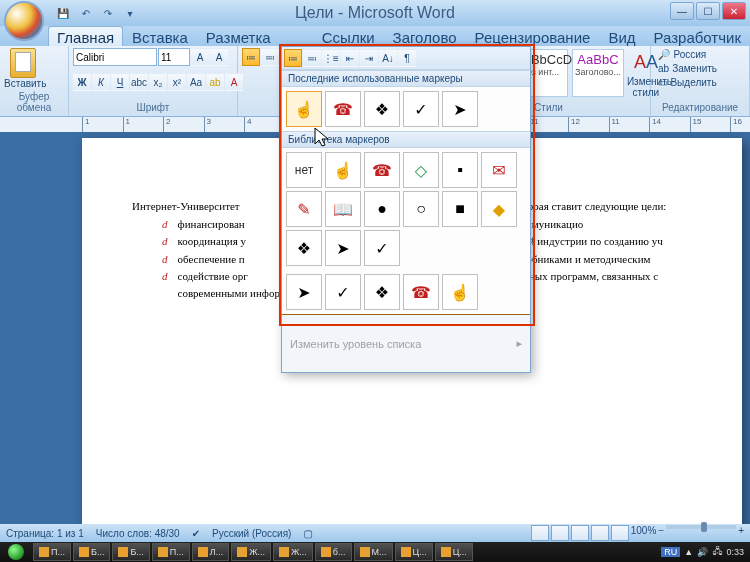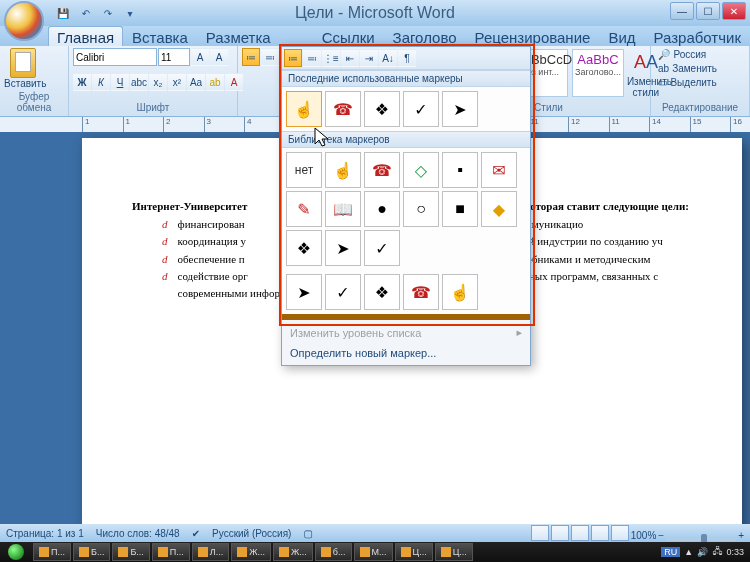--- a/index.html
+++ b/index.html
@@ -29,38 +29,38 @@
 .style-box .preview{font-size:13px;color:#333}
 .change-styles{width:38px;text-align:center;font-size:10px;color:#1f4a7a}
 .cs-icon{width:28px;height:28px;margin:0 auto;display:flex;align-items:center;justify-content:center;font-size:18px}
 .edit-grp{display:flex;flex-direction:column;gap:1px;font-size:10px;color:#1f4a7a}
 .edit-item{display:flex;align-items:center;gap:3px;padding:1px 3px}
 .ruler{height:16px;background:#e8f0fa;border-bottom:1px solid #a8c4e0;position:relative;font-size:8px;color:#466080;overflow:hidden}
 .ruler-inner{position:absolute;left:82px;display:flex}
 .ruler-tick{width:37.5px;border-left:1px solid #7090b0;height:16px;padding-left:2px}
 .doc-area{position:absolute;left:0;right:0;top:132px;bottom:38px;background:#3b6ea5;overflow:hidden}
 .page{position:absolute;left:82px;top:6px;width:560px;height:700px;background:#fff;box-shadow:4px 4px 12px rgba(0,0,0,.4);padding:60px 50px;font-family:"Times New Roman",serif;font-size:11px;color:#000;line-height:1.5}
-.page b{font-weight:bold}
+.page b{font-weight:normal}
 .bul-item{display:flex;margin:1px 0 1px 30px}
 .bul-marker{color:#c02020;margin-right:10px;font-style:italic;font-family:cursive}
 .popup{position:absolute;left:281px;top:46px;width:248px;background:#f2f6fb;border:1px solid #7fa6d0;box-shadow:3px 3px 10px rgba(0,0,0,.3);z-index:20}
 .highlight-box{position:absolute;left:279px;top:44px;width:252px;height:278px;border:2px solid #e03000;z-index:25;pointer-events:none}
 .pop-toolbar{display:flex;padding:2px;gap:1px;background:linear-gradient(#eaf2fb,#d8e7f5);border-bottom:1px solid #c0d4e8}
 .pop-section{background:linear-gradient(#e8f0fa,#d4e4f3);padding:2px 6px;font-size:10px;color:#1f4a7a;border:1px solid #c0d4e8;border-left:none;border-right:none}
 .pop-grid{display:flex;flex-wrap:wrap;padding:4px;gap:3px;background:#fdfdfd}
 .marker-cell{width:34px;height:34px;border:1px solid #c0c0c0;background:#fff;display:flex;align-items:center;justify-content:center;font-size:16px}
 .marker-cell.hover{border:1px solid #e8a030;background:#fff3d8}
 .marker-cell .red{color:#c02020}
 .marker-cell .txt{font-size:12px;color:#333}
-.pop-menu{border-top:6px solid #a16207;padding:2px 0}
+.pop-menu{border-top:1px solid #a16207;padding:18px 0}
 .pop-menu-item{padding:4px 8px;font-size:11px;color:#1f4a7a;display:flex;align-items:center;justify-content:space-between}
 .pop-menu-item.disabled{color:#a0a0a0}
 .cursor{position:absolute;left:313px;top:126px;z-index:30;pointer-events:none;font-size:20px;color:#000}
 .statusbar{position:absolute;left:0;right:0;bottom:20px;height:18px;background:linear-gradient(#cde3f7,#9ec7eb);display:flex;align-items:center;font-size:10px;color:#1f4a7a;padding:0 6px;gap:12px}
-.statusbar .right{margin-left:auto;display:flex;align-items:flex-end;gap:2px}
+.statusbar .right{margin-left:auto;display:flex;align-items:flex-start;gap:2px}
 .view-btn{width:16px;height:14px;border:1px solid #7ba6d4;background:linear-gradient(#f5f9fd,#d8e7f5)}
 .zoom-slider{width:70px;height:4px;background:#b0cde8;position:relative}
 .zoom-slider:before{content:"";position:absolute;left:50%;top:-3px;width:6px;height:10px;background:#6a8ab0;border-radius:2px}
 .taskbar{position:absolute;left:0;right:0;bottom:0;height:20px;background:linear-gradient(#202020,#101010);display:flex;align-items:center;font-size:9px;color:#ddd}
 .start-orb{width:32px;height:20px;display:flex;align-items:center;justify-content:center}
 .start-orb div{width:16px;height:16px;border-radius:50%;background:radial-gradient(circle at 35% 35%,#8f8,#060)}
 .task-btn{height:16px;padding:0 5px;margin:0 1px;background:linear-gradient(#505050,#282828);border:1px solid #555;display:flex;align-items:center;font-size:9px;overflow:hidden;max-width:40px}
 .task-btn .ic{width:10px;height:10px;background:#e8a030;margin-right:2px}
 .tray{margin-left:auto;display:flex;align-items:center;gap:4px;padding-right:6px}
 .tray .lang{background:#4070c0;padding:0 3px;color:#fff}
@@ -300,35 +300,32 @@
       </div>
     <div class="marker-cell">
         <span class="red">☝</span>
       </div>
   </div>
   <div class="pop-menu">
     <div class="pop-menu-item disabled">
         <span>Изменить уровень списка</span>
         <span>▸</span>
       </div>
-    <div class="pop-menu-item">
-        <span>Определить новый маркер...</span>
-      </div>
   </div>
 </div>
 <div class="highlight-box"></div>
 <div class="cursor">
   <svg width="20" height="24">
       <path d="M2 2 L2 18 L6 14 L9 20 L12 19 L9 13 L15 13 Z" fill="#fff" stroke="#000" stroke-width="1"></path>
     </svg>
 </div>
 
 <div class="statusbar">
   <span>Страница: 1 из 1</span>
-  <span>Число слов: 48/48</span>
+  <span>Число слов: 48/30</span>
   <span>✔</span>
   <span>Русский (Россия)</span>
   <span>▢</span>
   <div class="right">
     <div class="view-btn"></div>
     <div class="view-btn"></div>
     <div class="view-btn"></div>
     <div class="view-btn"></div>
     <div class="view-btn"></div>
     <span>100%</span>

